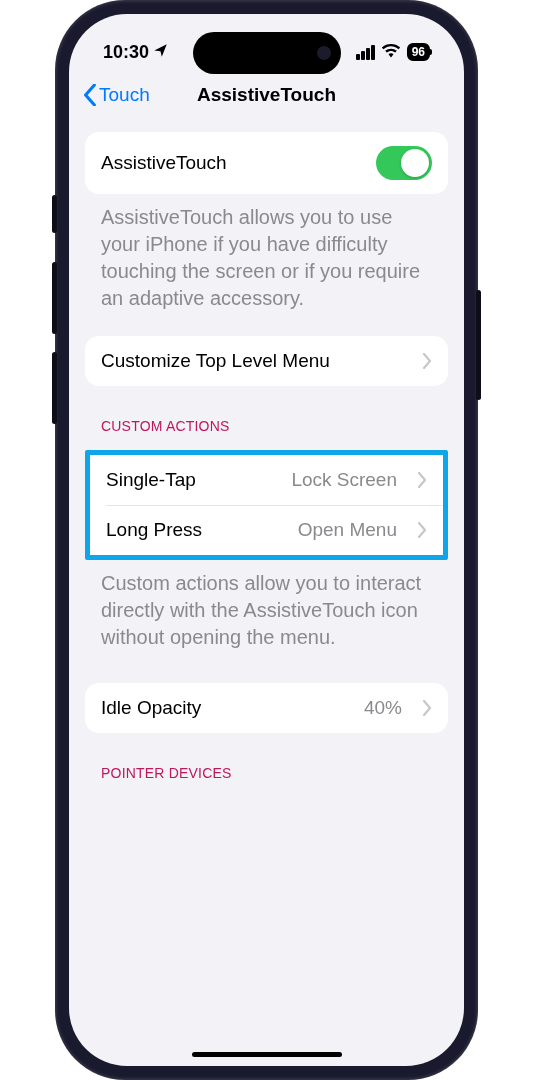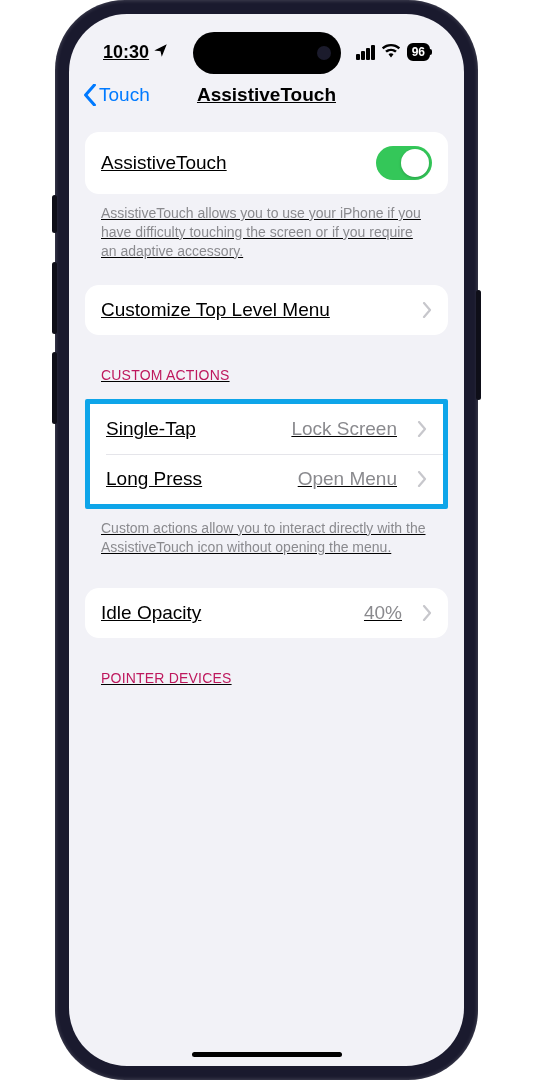--- a/index.html
+++ b/index.html
@@ -11,21 +11,20 @@
       align-items: flex-start;
     }
     .device-frame {
       width: 423px;
       height: 1080px;
       background: #1a1a2e;
       border-radius: 70px;
       padding: 14px;
       position: relative;
       box-shadow: inset 0 0 4px rgba(255,255,255,0.25);
-      text-decoration: underline;
     }
     .side-btn {
       position: absolute;
       background: #0e0e18;
       border-radius: 3px;
     }
     .side-btn.left1 { left: -3px; top: 195px; width: 5px; height: 38px; }
     .side-btn.left2 { left: -3px; top: 262px; width: 5px; height: 72px; }
     .side-btn.left3 { left: -3px; top: 352px; width: 5px; height: 72px; }
     .side-btn.right1 { right: -3px; top: 290px; width: 5px; height: 110px; }
@@ -125,21 +124,21 @@
       padding: 0 16px;
     }
     .section { margin-bottom: 32px; }
     .section-header {
       font-size: 14px;
       color: #be185d;
       padding: 0 16px 16px;
       letter-spacing: 0.2px;
     }
     .section-footer {
-      font-size: 14px;
+      font-size: 20px;
       color: #8a8a8e;
       padding: 10px 16px 0;
       line-height: 1.35;
     }
     .group {
       background: #fff;
       border-radius: 14px;
       overflow: hidden;
     }
     .group.highlighted {

